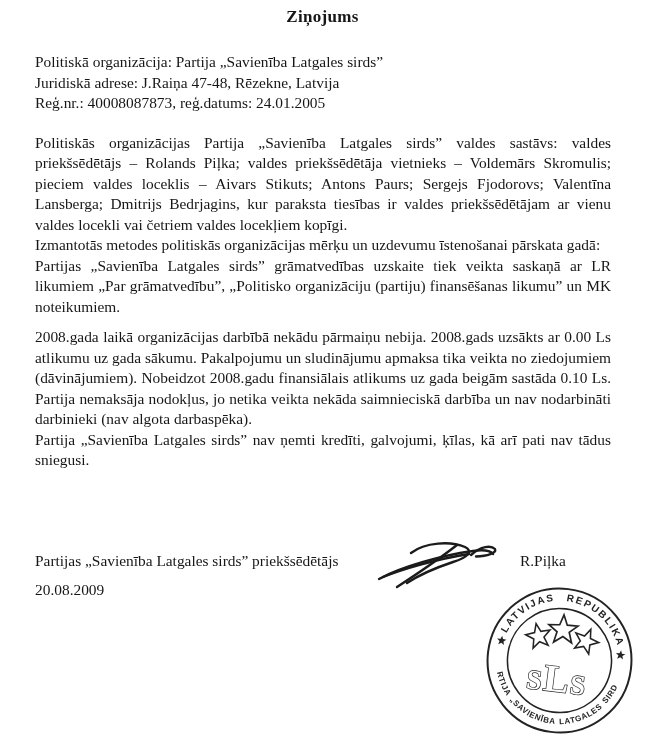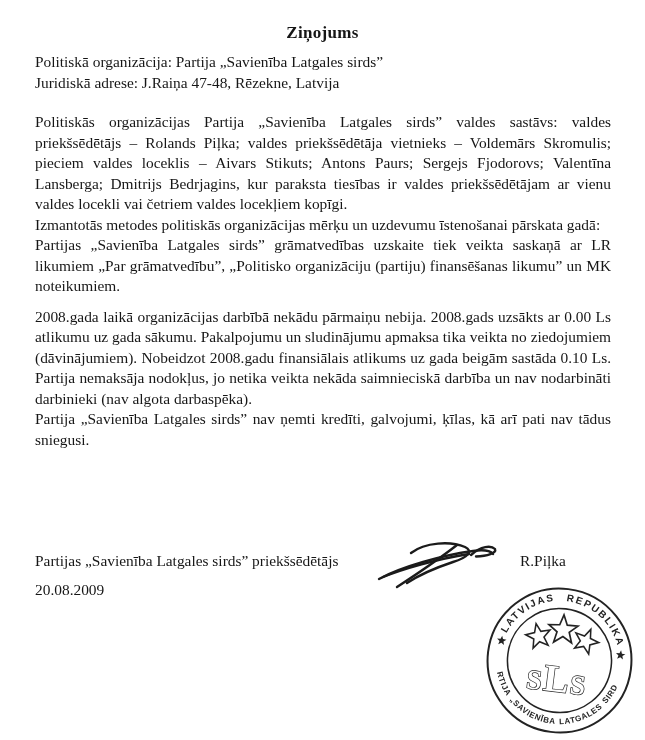--- a/index.html
+++ b/index.html
@@ -5,21 +5,21 @@
   html,body{margin:0;padding:0;background:#ffffff;}
   .page{
     position:relative;
     width:645px;height:740px;
     background:#ffffff;
     color:#161616;
     font-family:"Liberation Serif", serif;
     overflow:hidden;
   }
   .doc-title{
-    margin:0;padding-top:23px;
+    margin:0;padding-top:7px;
     text-align:center;
     font-size:17px;font-weight:bold;
     letter-spacing:.3px;
   }
   .content{
     position:absolute;left:35px;right:34px;top:52px;
     font-size:15.4px;line-height:20.5px;
   }
   .info div{white-space:nowrap;}
   .content p{margin:0;text-align:justify;}
@@ -50,20 +50,21 @@
 <body>
 
 <div class="page">
 
   <h1 class="doc-title">Ziņojums</h1>
 
   <div class="content">
     <div class="info">
       <div>Politiskā organizācija: Partija „Savienība Latgales sirds”</div>
       <div>Juridiskā adrese: J.Raiņa 47-48, Rēzekne, Latvija</div>
+      <div>Reģ.nr.: 40008087873, reģ.datums: 24.01.2005</div>
     </div>
 
     <p class="gap-lg">Politiskās organizācijas Partija „Savienība Latgales sirds” valdes sastāvs: valdes priekšsēdētājs – Rolands Piļka; valdes priekšsēdētāja vietnieks – Voldemārs Skromulis; pieciem valdes loceklis – Aivars Stikuts; Antons Paurs; Sergejs Fjodorovs; Valentīna Lansberga; Dmitrijs Bedrjagins, kur paraksta tiesības ir valdes priekšsēdētājam ar vienu valdes locekli vai četriem valdes locekļiem kopīgi.</p>
 
     <p class="gap-md">Izmantotās metodes politiskās organizācijas mērķu un uzdevumu īstenošanai pārskata gadā:</p>
     <p>Partijas „Savienība Latgales sirds” grāmatvedības uzskaite tiek veikta saskaņā ar LR likumiem „Par grāmatvedību”, „Politisko organizāciju (partiju) finansēšanas likumu” un MK noteikumiem.</p>
 
     <p class="gap-sm">2008.gada laikā organizācijas darbībā nekādu pārmaiņu nebija. 2008.gads uzsākts ar 0.00 Ls atlikumu uz gada sākumu. Pakalpojumu un sludinājumu apmaksa tika veikta no ziedojumiem (dāvinājumiem). Nobeidzot 2008.gadu finansiālais atlikums uz gada beigām sastāda 0.10 Ls. Partija nemaksāja nodokļus, jo netika veikta nekāda saimnieciskā darbība un nav nodarbināti darbinieki (nav algota darbaspēka).</p>
     <p>Partija „Savienība Latgales sirds” nav ņemti kredīti, galvojumi, ķīlas, kā arī pati nav tādus sniegusi.</p>
   </div>

